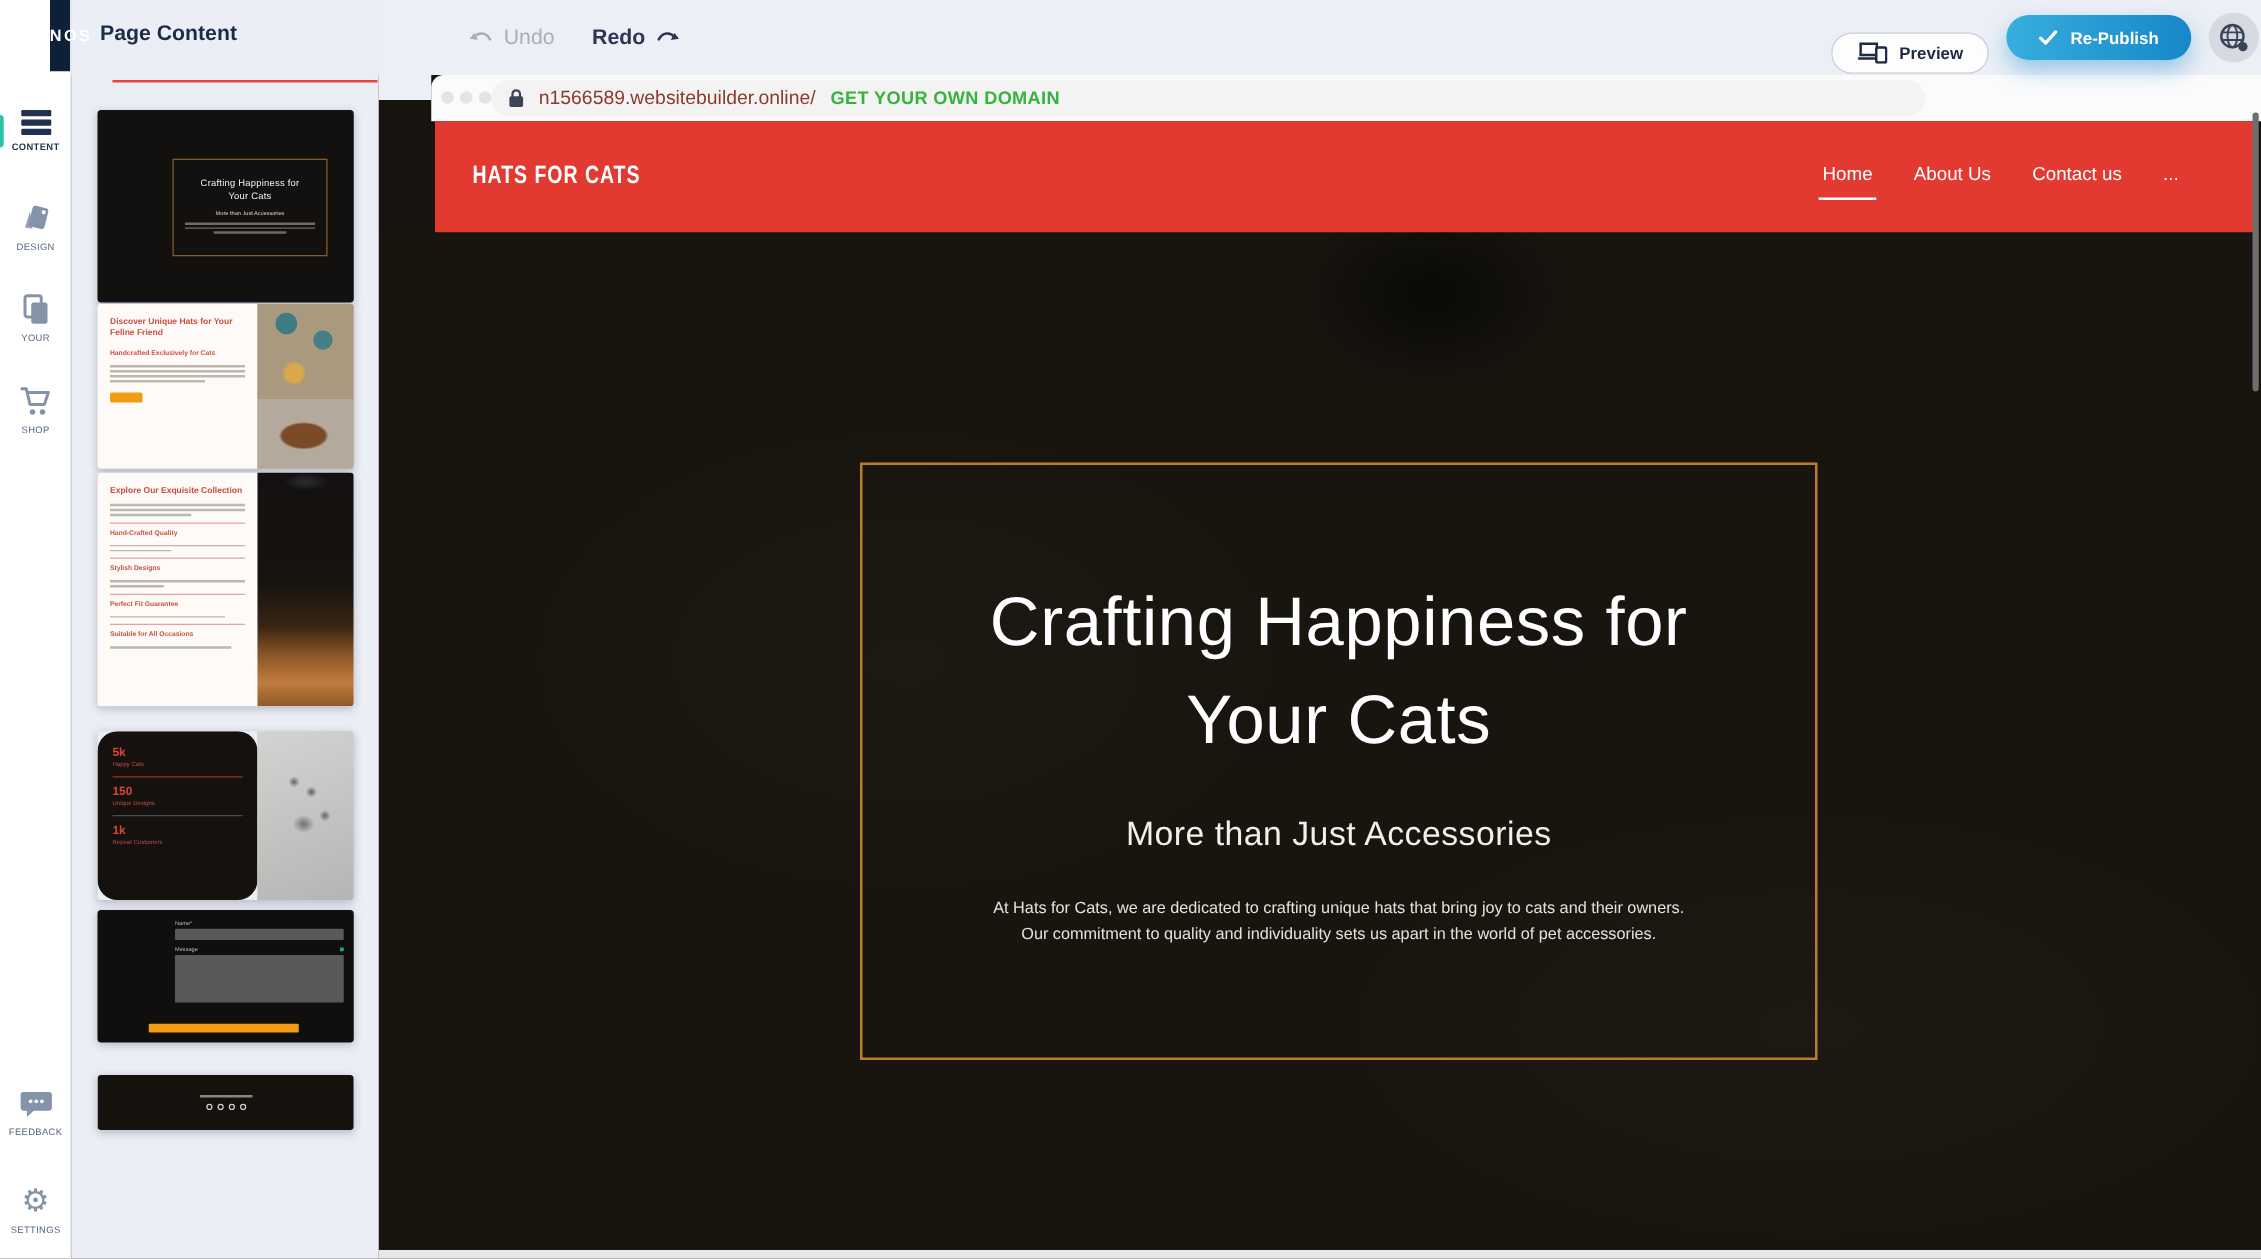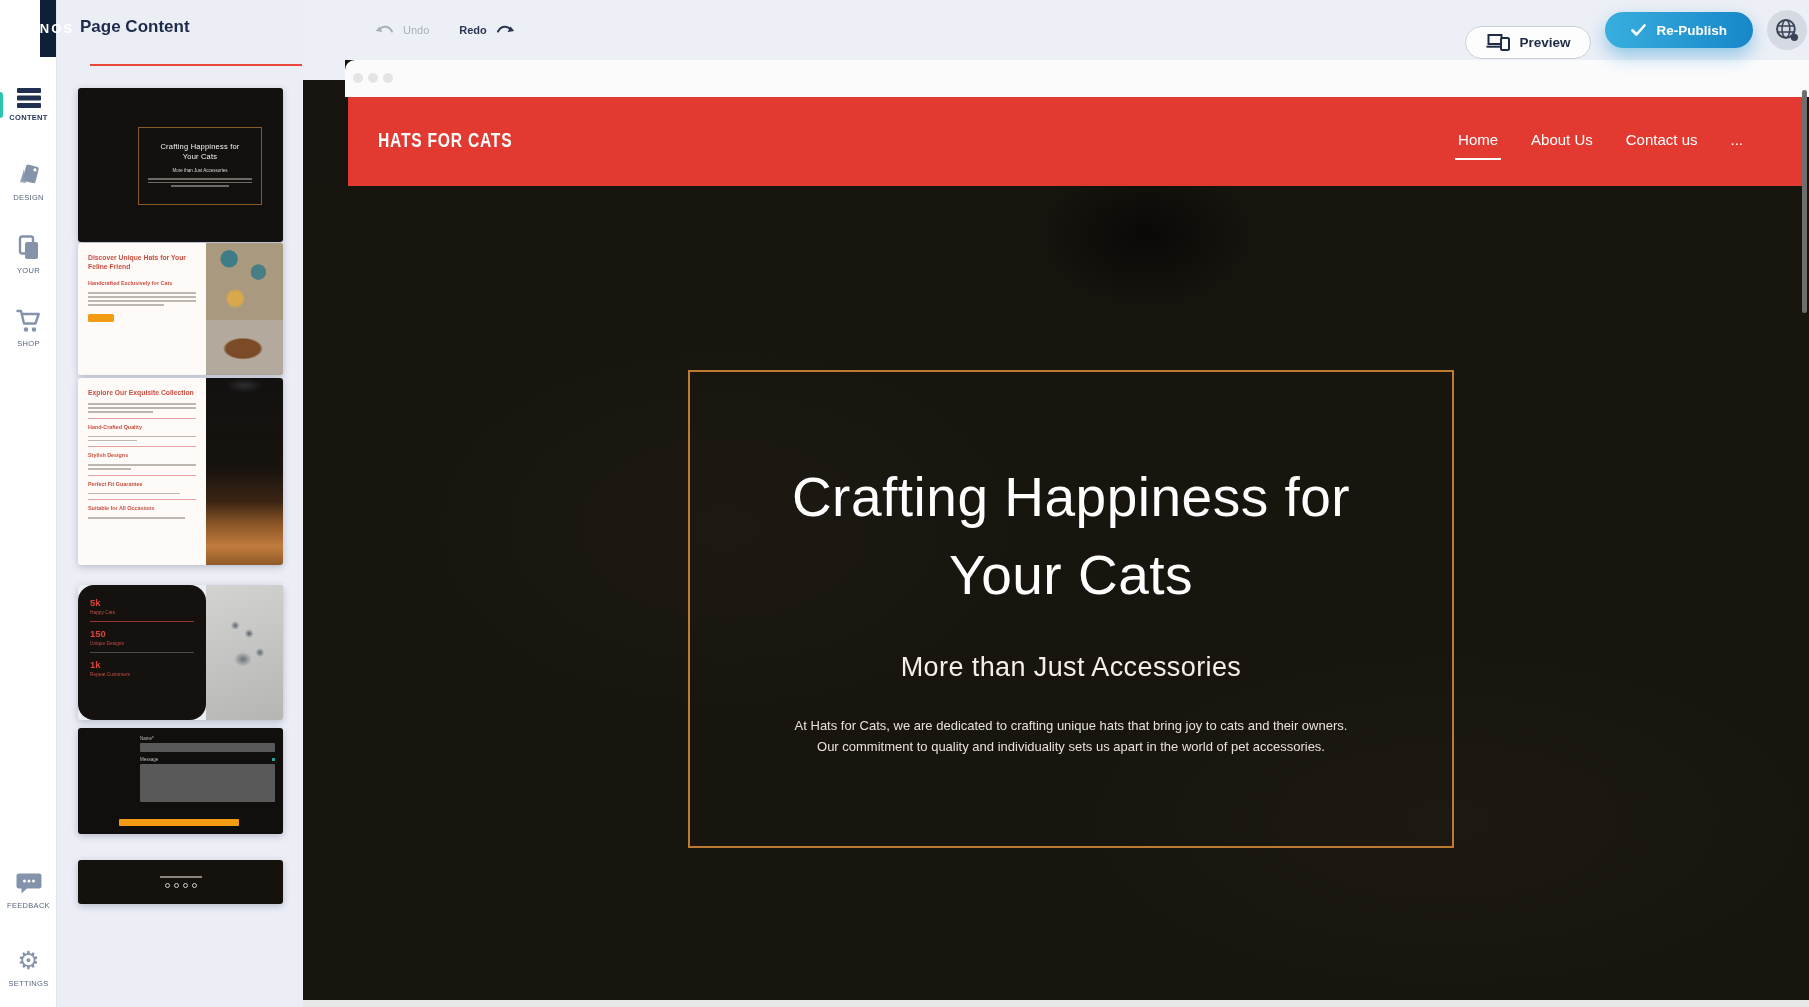--- a/index.html
+++ b/index.html
@@ -17,23 +17,23 @@
     align-items:center; color:#8493a9; cursor:pointer; }
   .side-item .side-label { margin-top:5px; font-size:7.5px; letter-spacing:.3px; color:#55657f; }
   .side-item.active { color:#1f3050; }
   .side-item.active .side-label { color:#1f3050; font-weight:bold; }
   .gear-glyph { font-size:25px; line-height:26px; font-family:"DejaVu Sans", sans-serif; }
 
   
   .topbar { position:absolute; left:57px; right:0; top:0; height:60px; background:#edeff6; z-index:4; }
   .history-group { position:absolute; left:318px; top:0; height:60px; display:flex;
     align-items:center; gap:30px; }
-  .undo, .redo { display:flex; align-items:center; gap:8px; font-size:11px; cursor:pointer; }
+  .undo, .redo { display:flex; align-items:center; gap:8px; font-size:17px; cursor:pointer; }
   .undo { color:#a8afbc; }
-  .redo { color:#2b3650; font-weight:bold;align-items:flex-end; }
+  .redo { color:#2b3650; font-weight:bold; }
   .topbar-right { position:absolute; right:2px; top:0; height:60px; display:flex;
     align-items:center; gap:14px; }
   .preview-btn { height:33px; padding:0 20px; border-radius:17px; background:#fdfdfe;
     border:1px solid #c9cfd9; color:#1f2a44; font-weight:bold; font-size:13.5px;
     display:flex; align-items:center; gap:9px; cursor:pointer; font-family:inherit;margin-top:24px; }
   .republish-btn { height:36px; padding:0 26px; border-radius:18px; border:none;
     background:linear-gradient(90deg,#38aede,#1787c8); color:#fff; font-weight:bold;
     font-size:13.5px; display:flex; align-items:center; gap:10px; cursor:pointer;
     box-shadow:0 8px 18px rgba(34,150,210,.45); font-family:inherit; }
   .globe-btn { width:40px; height:40px; border-radius:50%; background:#d5d9e1; color:#39435a;
@@ -344,20 +344,28 @@
 
 <div class="preview">
   <div class="lavender-patch"></div>
 
   <div class="chrome">
     <div class="dotrow">
       <span class="dot"></span>
       <span class="dot"></span>
       <span class="dot"></span>
     </div>
+    <div class="url-pill">
+      <svg width="12" height="15" viewBox="0 0 12 15">
+        <path d="M3 7 V4.2 a3 3 0 0 1 6 0 V7" fill="none" stroke="#3c4557" stroke-width="1.8"></path>
+        <rect x="0.5" y="6" width="11" height="8.5" rx="1.5" fill="#3c4557"></rect>
+      </svg>
+      <span class="url-text">n1566589.websitebuilder.online/</span>
+      <span class="cta">GET YOUR OWN DOMAIN</span>
+    </div>
   </div>
 
   <div class="site-header">
     <div class="brand">HATS FOR CATS</div>
     <div class="nav">
       <span class="nav-item active">Home</span>
       <span class="nav-item">About Us</span>
       <span class="nav-item">Contact us</span>
       <span class="nav-item">...</span>
     </div>

